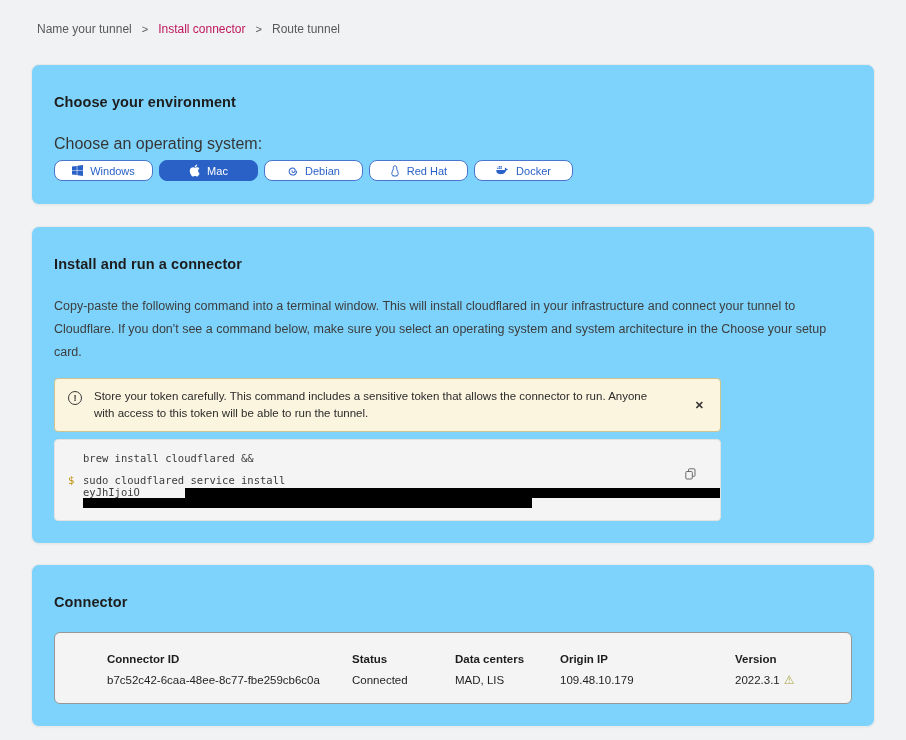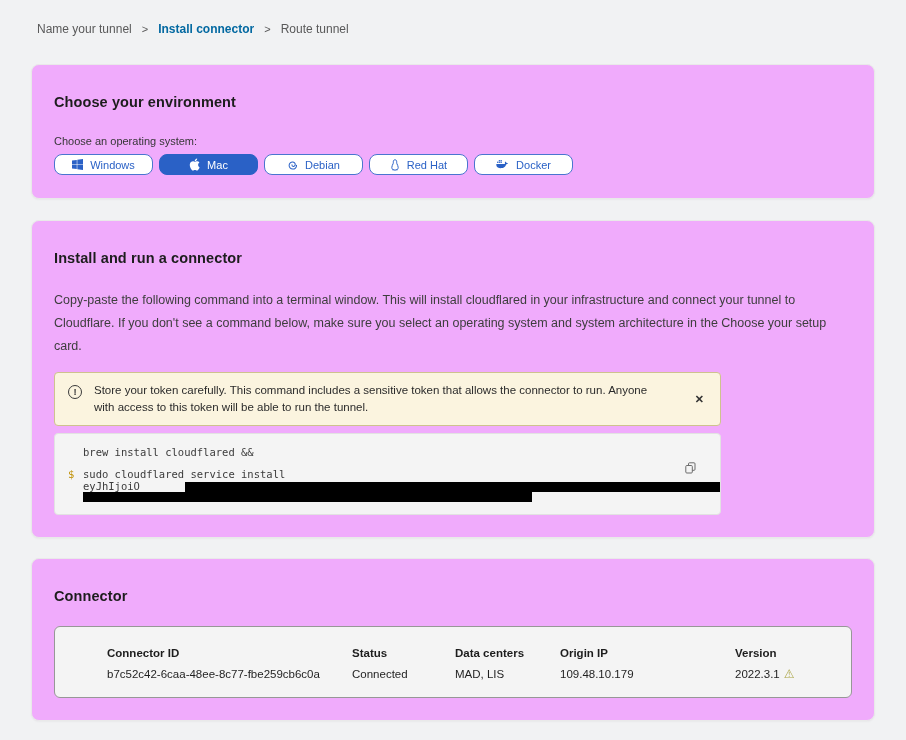--- a/index.html
+++ b/index.html
@@ -13,41 +13,41 @@
   
   .breadcrumb {
     padding: 22px 37px 0 37px;
     font-size: 12px;
     color: #595959;
     display: flex;
     align-items: center;
     gap: 10px;
   }
   .breadcrumb .crumb { color: #595959; }
-  .breadcrumb .crumb.active { color: #0369a1; font-weight: bold; }
+  .breadcrumb .crumb.active { color: #be185d; font-weight: normal; }
   .breadcrumb .sep { color: #595959; font-size: 11px; }
 
   .page { padding: 0 31px; }
 
   .card {
-    background: #f0abfc;
+    background: #7dd3fc;
     border: 1px solid #e9e9e9;
     border-radius: 8px;
     box-shadow: 0 1px 2px rgba(0,0,0,0.04);
   }
   .card h2 {
     font-size: 14.5px;
     font-weight: bold;
     color: #1d1d1d;
     letter-spacing: 0.1px;
   }
 
   
   .card-env { margin-top: 28px; padding: 29px 22px 23px 22px; }
-  .os-label { margin-top: 25px; font-size: 11px; color: #363636; }
+  .os-label { margin-top: 25px; font-size: 16px; color: #363636; }
   .os-row { margin-top: 7px; display: flex; gap: 6px; }
   .os-btn {
     width: 99px; height: 21px;
     display: flex; align-items: center; justify-content: center; gap: 7px;
     background: #fff;
     border: 1px solid #4a75cf;
     border-radius: 8px;
     color: #2a61c6;
     font-size: 11px;
     cursor: pointer;

